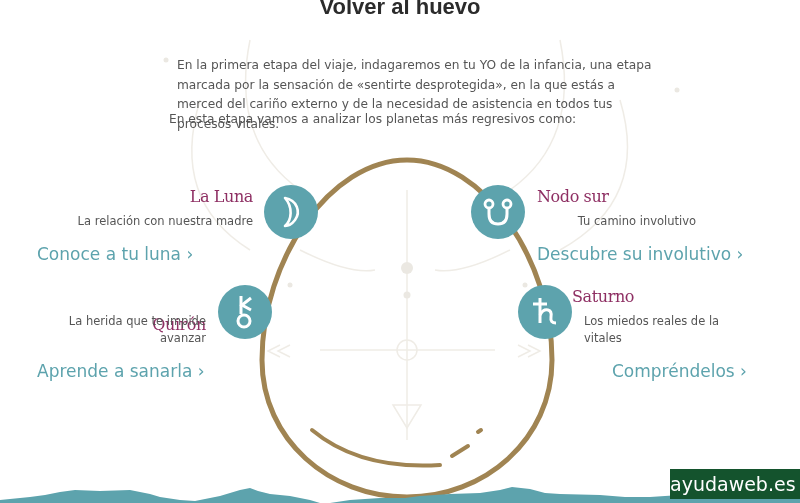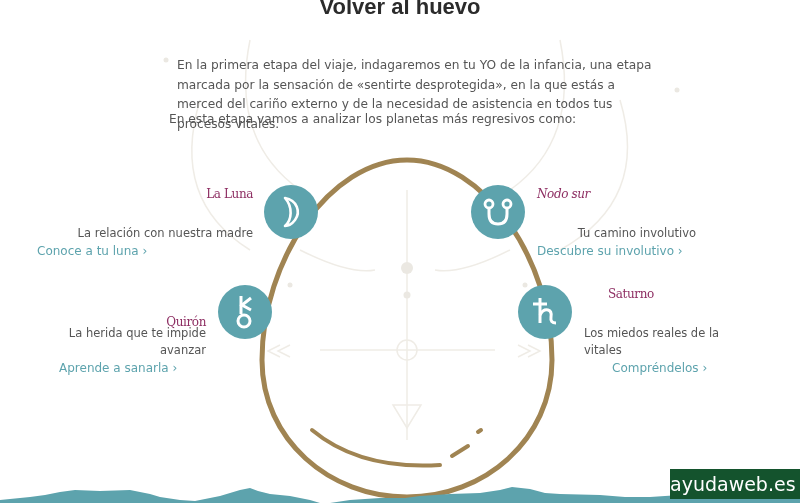--- a/index.html
+++ b/index.html
@@ -22,25 +22,25 @@
   .intro2 {
     position: absolute; left: 161px; top: 102px; width: 480px;
     font-size: 12.2px; line-height: 19.5px; color: #555555; margin: 8px;
   }
   .egg { position: absolute; left: 0; top: 0; width: 800px; height: 503px; }
   .planet-icon {
     position: absolute; width: 54px; height: 54px; border-radius: 50%;
     background: #5da3ad; display: flex; align-items: center; justify-content: center;
   }
   .planet-name {
-    position: absolute; font-family: "DejaVu Serif", serif; font-size: 12px; color: #8e2f63;
+    position: absolute; font-family: "DejaVu Serif", serif; font-size: 16px; color: #8e2f63;
     letter-spacing: -0.4px;
   }
-  .planet-desc { position: absolute; font-size: 11.5px; line-height: 16.5px; color: #555555; margin-top: 12px; }
-  .planet-link { position: absolute; font-size: 12px; color: #5da3ad; cursor: pointer; text-decoration: none; }
+  .planet-desc { position: absolute; font-size: 11.5px; line-height: 16.5px; color: #555555; }
+  .planet-link { position: absolute; font-size: 17px; color: #5da3ad; cursor: pointer; text-decoration: none; }
   .right { text-align: right; }
   .mountains { position: absolute; left: 0; top: 470px; width: 800px; height: 33px; }
   .watermark {
     position: absolute; left: 670px; top: 469px; width: 143px; height: 30px;
     background: #14532d; color: #ffffff;
     font-family: "DejaVu Sans", sans-serif; font-size: 19px; line-height: 30px; text-align: left;
   }
 </style>
 </head>
 <body>
@@ -83,43 +83,43 @@
 
 <div class="planet-name right" style="left:120px; top:187px; width:133px;">La Luna</div>
 <div class="planet-desc right" style="left:40px; top:213px; width:213px;">La relación con nuestra madre</div>
 <a class="planet-link" style="left:37px; top:244px;">Conoce a tu luna ›</a>
 <div class="planet-icon" style="left:264px; top:185px;">
   <svg width="32" height="34" viewBox="0 0 32 34">
     <path d="M10 3 C 22 5, 26 17, 20 25 C 17 29, 13 31, 10 31 C 17 25, 18 12, 10 3 Z" fill="none" stroke="#fff" stroke-width="2.6" stroke-linejoin="round"></path>
   </svg>
 </div>
 
-<div class="planet-name" style="left:537px; top:187px;font-style:italic;">Nodo sur</div>
+<div class="planet-name" style="left:537px; top:187px;">Nodo sur</div>
 <div class="planet-desc" style="left:537px; top:213px; width:200px;text-align:center;">Tu camino involutivo</div>
 <a class="planet-link" style="left:537px; top:244px;">Descubre su involutivo ›</a>
 <div class="planet-icon" style="left:471px; top:185px;">
   <svg width="34" height="34" viewBox="0 0 34 34">
     <circle cx="8" cy="9" r="4" fill="none" stroke="#fff" stroke-width="2.8"></circle>
     <circle cx="26" cy="9" r="4" fill="none" stroke="#fff" stroke-width="2.8"></circle>
     <path d="M8 13 L8 19 Q 8 29 17 29 Q 26 29 26 19 L26 13" fill="none" stroke="#fff" stroke-width="3"></path>
   </svg>
 </div>
 
 <div class="planet-name right" style="left:100px; top:271px; width:106px;margin-top:44px;">Quirón</div>
 <div class="planet-desc right" style="left:40px; top:313px; width:166px;">La herida que te impide avanzar</div>
-<a class="planet-link" style="left:37px; top:361px;margin-left:22px;">Aprende a sanarla ›</a>
+<a class="planet-link" style="left:37px; top:361px;">Aprende a sanarla ›</a>
 <div class="planet-icon" style="left:218px; top:285px;">
   <svg width="30" height="36" viewBox="0 0 30 36">
     <line x1="11" y1="2" x2="11" y2="20" stroke="#fff" stroke-width="3"></line>
     <path d="M21 4 L12 11 L21 16" fill="none" stroke="#fff" stroke-width="3"></path>
     <circle cx="14" cy="27" r="6" fill="none" stroke="#fff" stroke-width="3"></circle>
   </svg>
 </div>
 
-<div class="planet-name" style="left:608px; top:287px;">Saturno</div>
+<div class="planet-name" style="left:572px; top:287px;">Saturno</div>
 <div class="planet-desc" style="left:584px; top:313px; width:150px;">Los miedos reales de la vitales</div>
 <a class="planet-link" style="left:612px; top:361px;">Compréndelos ›</a>
 <div class="planet-icon" style="left:518px; top:285px;">
   <svg width="32" height="34" viewBox="0 0 32 34">
     <line x1="11" y1="3" x2="11" y2="28" stroke="#fff" stroke-width="3"></line>
     <line x1="4" y1="9" x2="18" y2="9" stroke="#fff" stroke-width="3"></line>
     <path d="M11 20 Q 14 14 19 15 Q 23 16 22 22 Q 21 28 27 28" fill="none" stroke="#fff" stroke-width="3"></path>
   </svg>
 </div>
 

